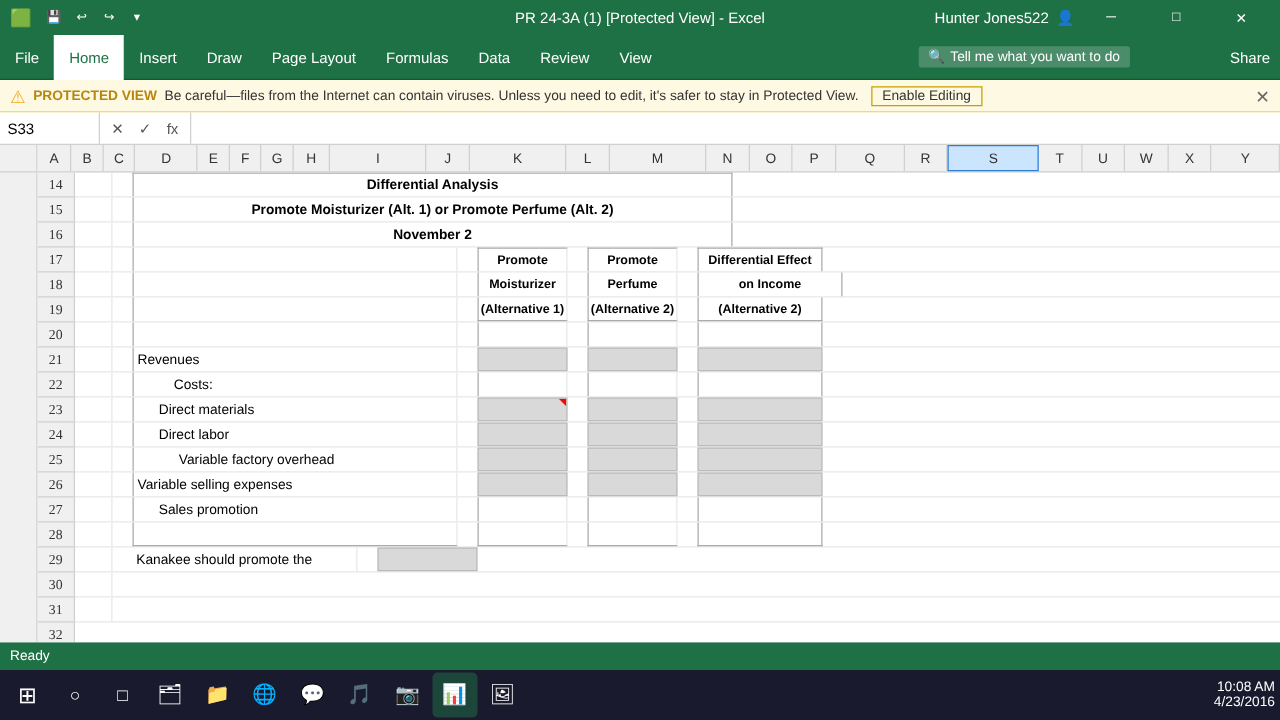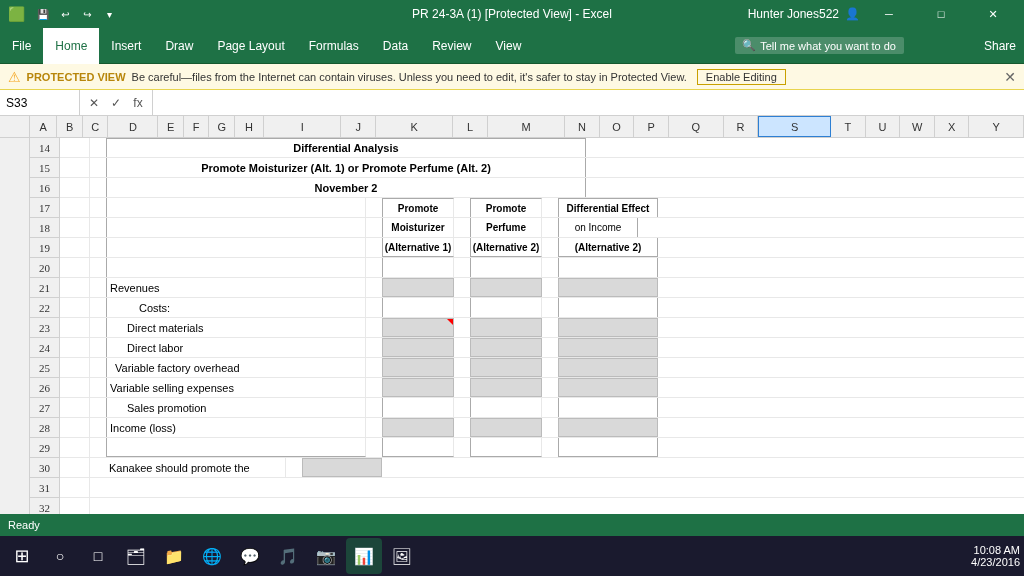--- a/index.html
+++ b/index.html
@@ -364,21 +364,21 @@
               <div class="grid-cell" style="width:72px; justify-content:center; font-size:10px; font-weight:bold; border-left:1px solid #aaa; border-top:1px solid #aaa;">Promote</div>
               <div class="grid-cell" style="width:72px; justify-content:center; font-size:10px; font-weight:bold; border-left:1px solid #aaa; border-top:1px solid #aaa;">Promote</div>
               <div class="grid-cell" style="width:100px; justify-content:center; font-size:10px; font-weight:bold; border-left:1px solid #aaa; border-top:1px solid #aaa; border-right:1px solid #aaa;">Differential Effect</div>
             </div>
 
             <div class="grid-row">
               <div class="grid-cell c-A"></div>
               <div class="grid-cell" style="width:260px; border-left:1px solid #aaa;"></div>
               <div class="grid-cell" style="width:72px; justify-content:center; font-size:10px; font-weight:bold; border-left:1px solid #aaa;">Moisturizer</div>
               <div class="grid-cell" style="width:72px; justify-content:center; font-size:10px; font-weight:bold; border-left:1px solid #aaa;">Perfume</div>
-              <div class="grid-cell" style="width:80px; justify-content:center; font-size:10px; font-weight:normal; border-left:1px solid #aaa; border-right:1px solid #aaa;">on Income</div>
+              <div class="grid-cell" style="width:116px; justify-content:center; font-size:10px; font-weight:bold; border-left:1px solid #aaa; border-right:1px solid #aaa;">on Income</div>
             </div>
 
             <div class="grid-row">
               <div class="grid-cell c-A"></div>
               <div class="grid-cell" style="width:260px; border-left:1px solid #aaa;"></div>
               <div class="grid-cell" style="width:72px; justify-content:center; font-size:10px; font-weight:bold; border-left:1px solid #aaa; border-bottom:1px solid #aaa;">(Alternative 1)</div>
               <div class="grid-cell" style="width:72px; justify-content:center; font-size:10px; font-weight:bold; border-left:1px solid #aaa; border-bottom:1px solid #aaa;">(Alternative 2)</div>
               <div class="grid-cell" style="width:100px; justify-content:center; font-size:10px; font-weight:bold; border-left:1px solid #aaa; border-bottom:1px solid #aaa; border-right:1px solid #aaa;">(Alternative 2)</div>
             </div>
 
@@ -419,21 +419,21 @@
             <div class="grid-row">
               <div class="grid-cell c-A"></div>
               <div class="grid-cell" style="width:260px; border-left:1px solid #aaa; padding-left:20px;">Direct labor</div>
               <div class="grid-cell" style="width:72px; background:#d9d9d9; border:1px solid #bbb;"></div>
               <div class="grid-cell" style="width:72px; background:#d9d9d9; border:1px solid #bbb;"></div>
               <div class="grid-cell" style="width:100px; background:#d9d9d9; border:1px solid #bbb;"></div>
             </div>
 
             <div class="grid-row">
               <div class="grid-cell c-A"></div>
-              <div class="grid-cell" style="width:260px; border-left:1px solid #aaa; padding-left:8px;">Variable factory overhead</div>
+              <div class="grid-cell" style="width:260px; border-left:1px solid #aaa; padding-left:36px;">Variable factory overhead</div>
               <div class="grid-cell" style="width:72px; background:#d9d9d9; border:1px solid #bbb;"></div>
               <div class="grid-cell" style="width:72px; background:#d9d9d9; border:1px solid #bbb;"></div>
               <div class="grid-cell" style="width:100px; background:#d9d9d9; border:1px solid #bbb;"></div>
             </div>
 
             <div class="grid-row">
               <div class="grid-cell c-A"></div>
               <div class="grid-cell" style="width:260px; border-left:1px solid #aaa; ">Variable selling expenses</div>
               <div class="grid-cell" style="width:72px; background:#d9d9d9; border:1px solid #bbb;"></div>
               <div class="grid-cell" style="width:72px; background:#d9d9d9; border:1px solid #bbb;"></div>
@@ -441,27 +441,20 @@
             </div>
 
             <div class="grid-row">
               <div class="grid-cell c-A"></div>
               <div class="grid-cell" style="width:260px; border-left:1px solid #aaa; padding-left:20px;">Sales promotion</div>
               <div class="grid-cell" style="width:72px; border-left:1px solid #aaa;"></div>
               <div class="grid-cell" style="width:72px; border-left:1px solid #aaa;"></div>
               <div class="grid-cell" style="width:100px; border-left:1px solid #aaa; border-right:1px solid #aaa;"></div>
             </div>
 
-            <div class="grid-row">
-              <div class="grid-cell c-A"></div>
-              <div class="grid-cell" style="width:260px; border-left:1px solid #aaa;">Income (loss)</div>
-              <div class="grid-cell" style="width:72px; background:#d9d9d9; border:1px solid #bbb;"></div>
-              <div class="grid-cell" style="width:72px; background:#d9d9d9; border:1px solid #bbb;"></div>
-              <div class="grid-cell" style="width:100px; background:#d9d9d9; border:1px solid #bbb;"></div>
-            </div>
 
             <div class="grid-row">
               <div class="grid-cell c-A"></div>
               <div class="grid-cell" style="width:260px; border-left:1px solid #aaa; border-bottom:1px solid #aaa;"></div>
               <div class="grid-cell" style="width:72px; border-left:1px solid #aaa; border-bottom:1px solid #aaa;"></div>
               <div class="grid-cell" style="width:72px; border-left:1px solid #aaa; border-bottom:1px solid #aaa;"></div>
               <div class="grid-cell" style="width:100px; border-left:1px solid #aaa; border-bottom:1px solid #aaa; border-right:1px solid #aaa;"></div>
             </div>
 
             <div class="grid-row">

